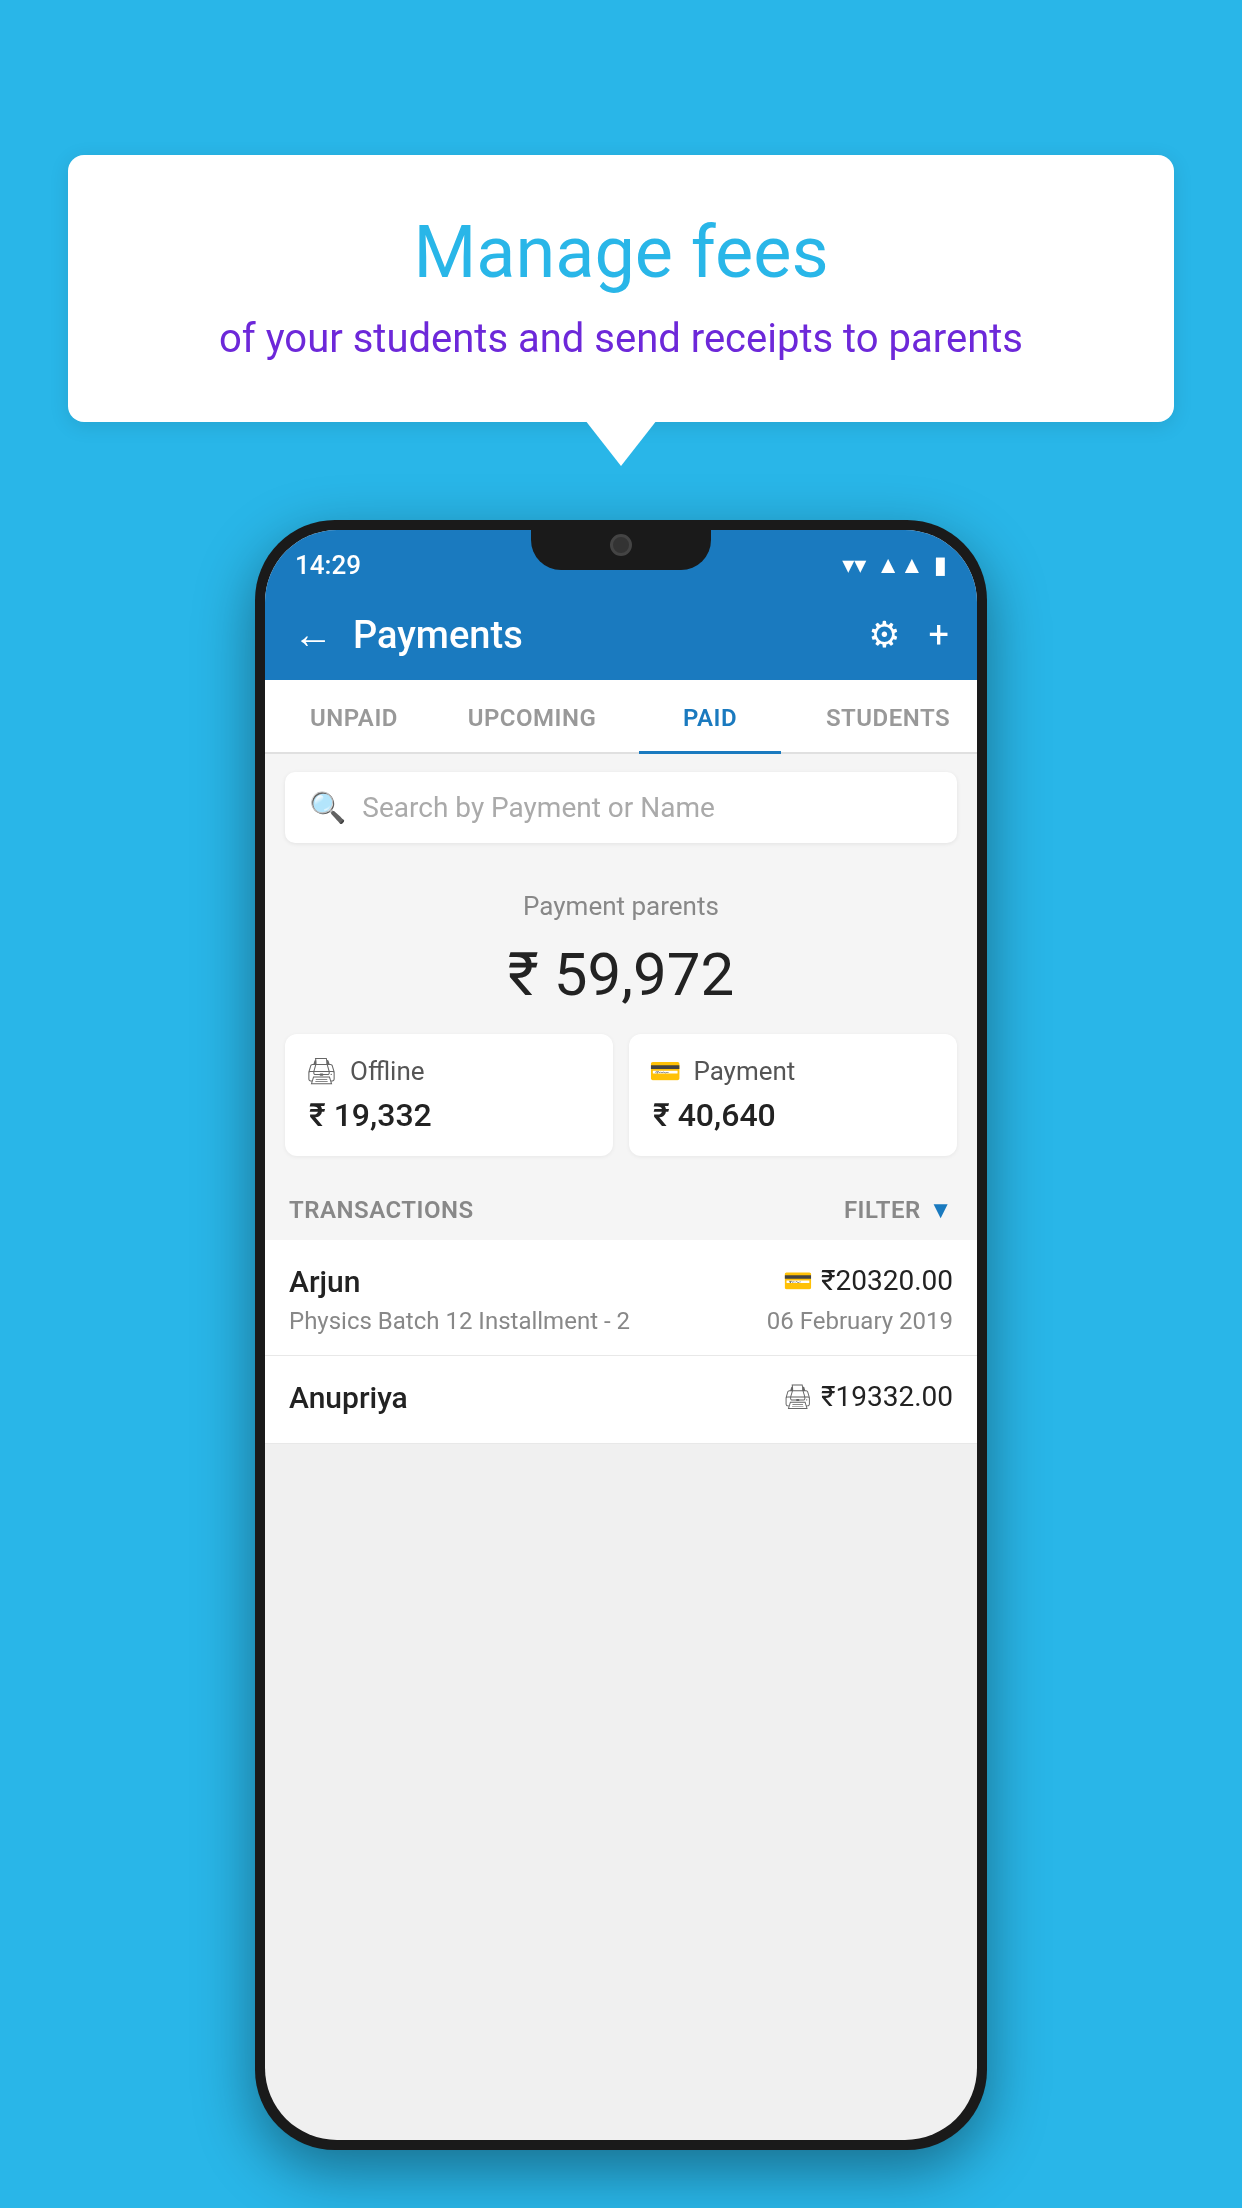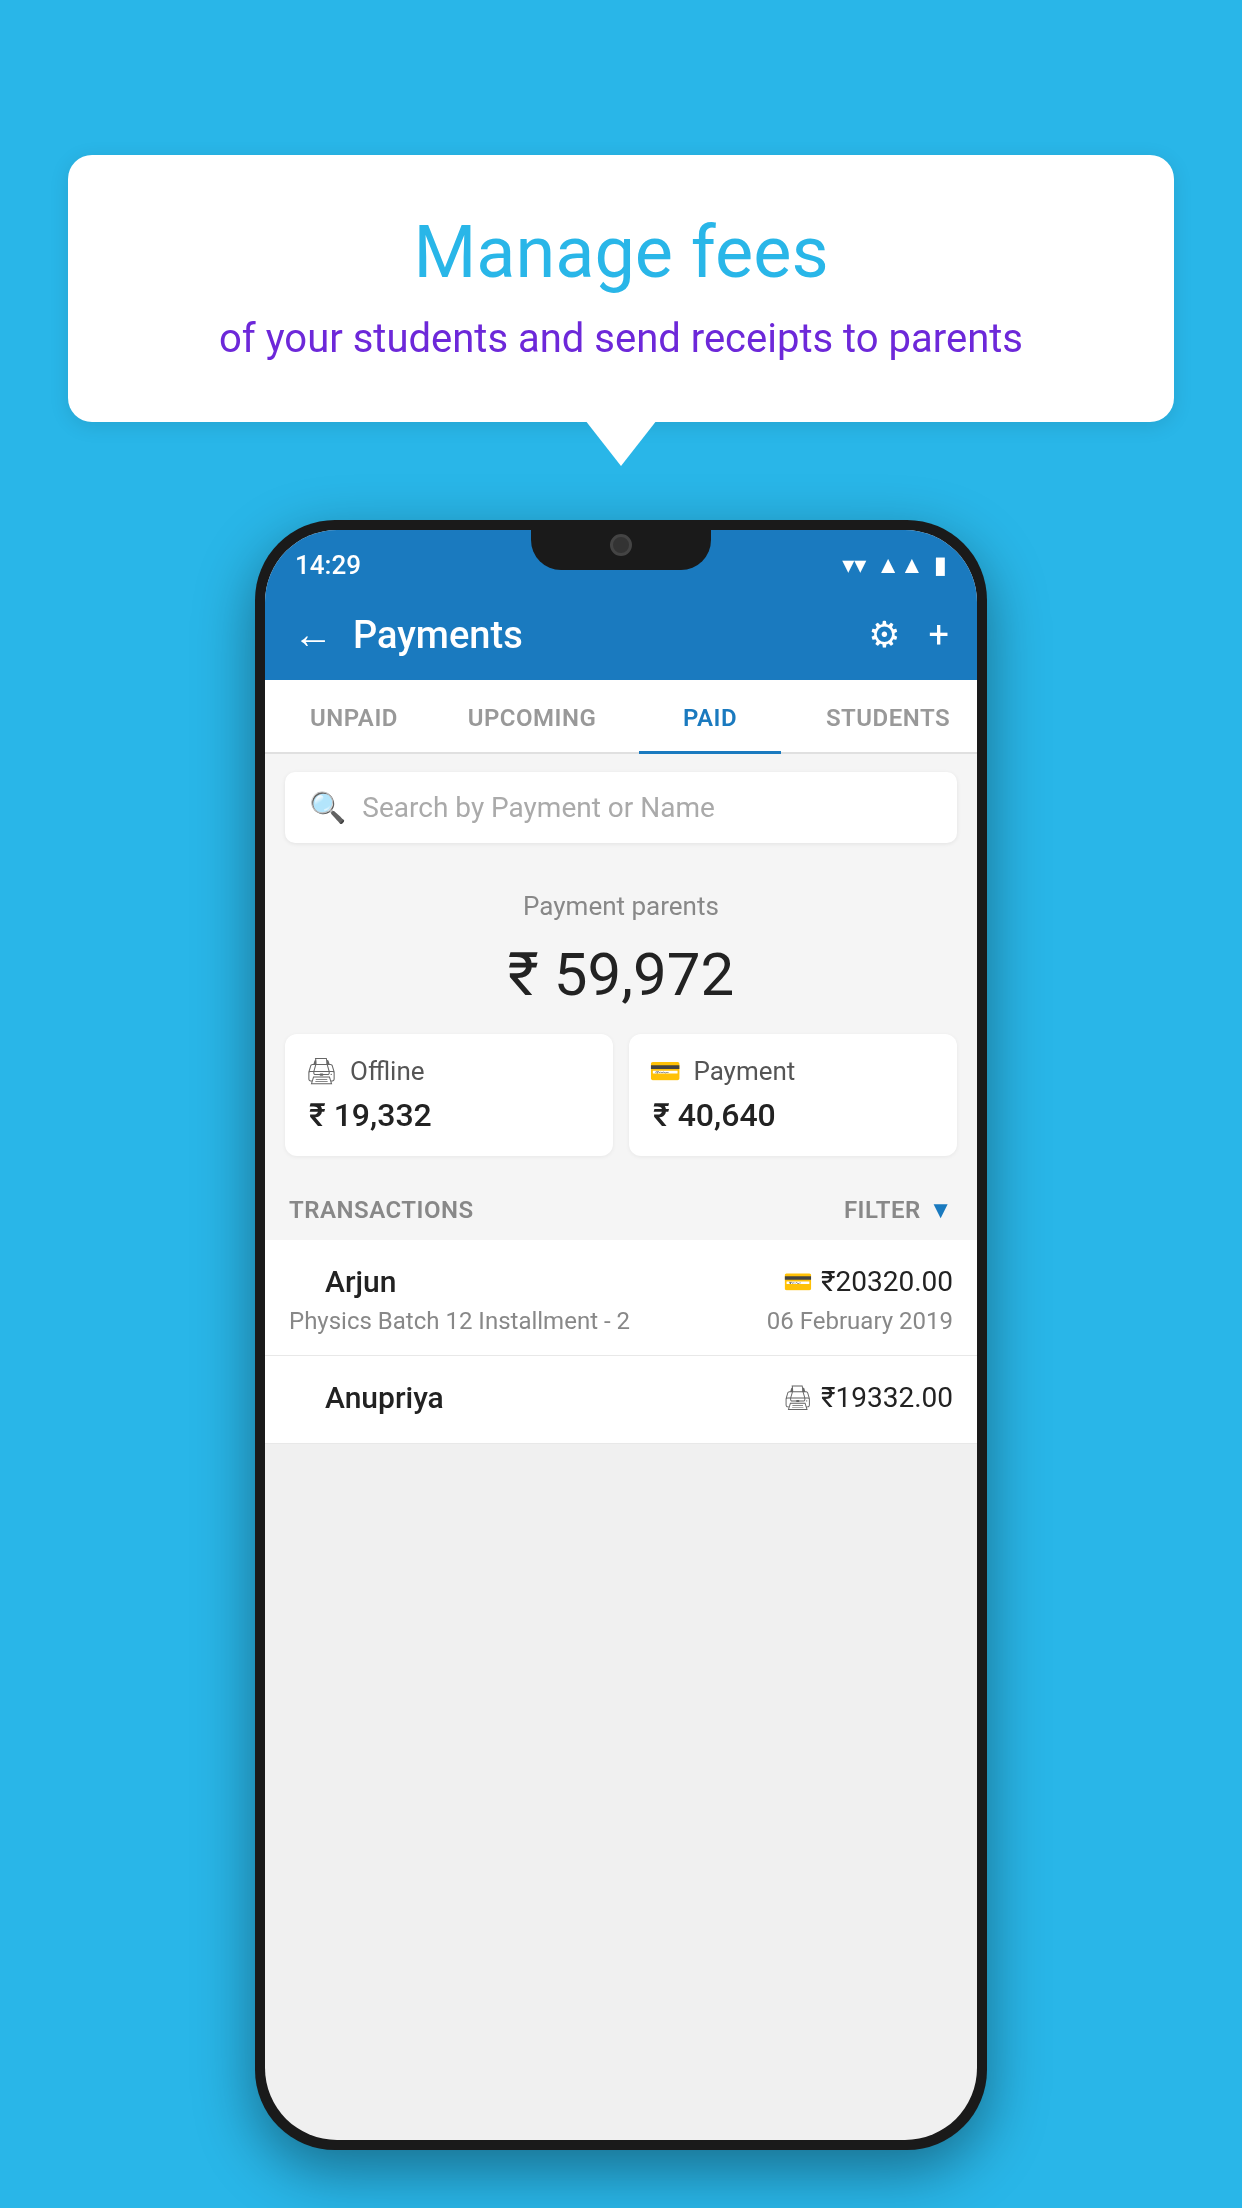--- a/index.html
+++ b/index.html
@@ -13,21 +13,21 @@
       position: relative;
     }
 
     
     .speech-bubble {
       position: absolute;
       top: 155px;
       left: 68px;
       right: 68px;
       background: white;
-      border-radius: 24px;
+      border-radius: 16px;
       padding: 55px 60px 60px;
       text-align: center;
       box-shadow: 0 4px 20px rgba(0,0,0,0.1);
     }
     .speech-bubble::after {
       content: '';
       position: absolute;
       bottom: -44px;
       left: 50%;
       transform: translateX(-50%);
@@ -323,23 +323,22 @@
     }
 
     .transaction-item {
       padding: 24px 24px 20px;
       border-bottom: 1px solid #e8e8e8;
     }
 
     .transaction-row {
       display: flex;
       justify-content: space-between;
-      align-items: center;
+      align-items: flex-start;
       margin-bottom: 8px;
-      margin-left: 36px;
     }
 
     .student-name {
       font-size: 30px;
       color: #222;
       font-weight: 500;
     }
 
     .transaction-amount {
       font-size: 28px;

